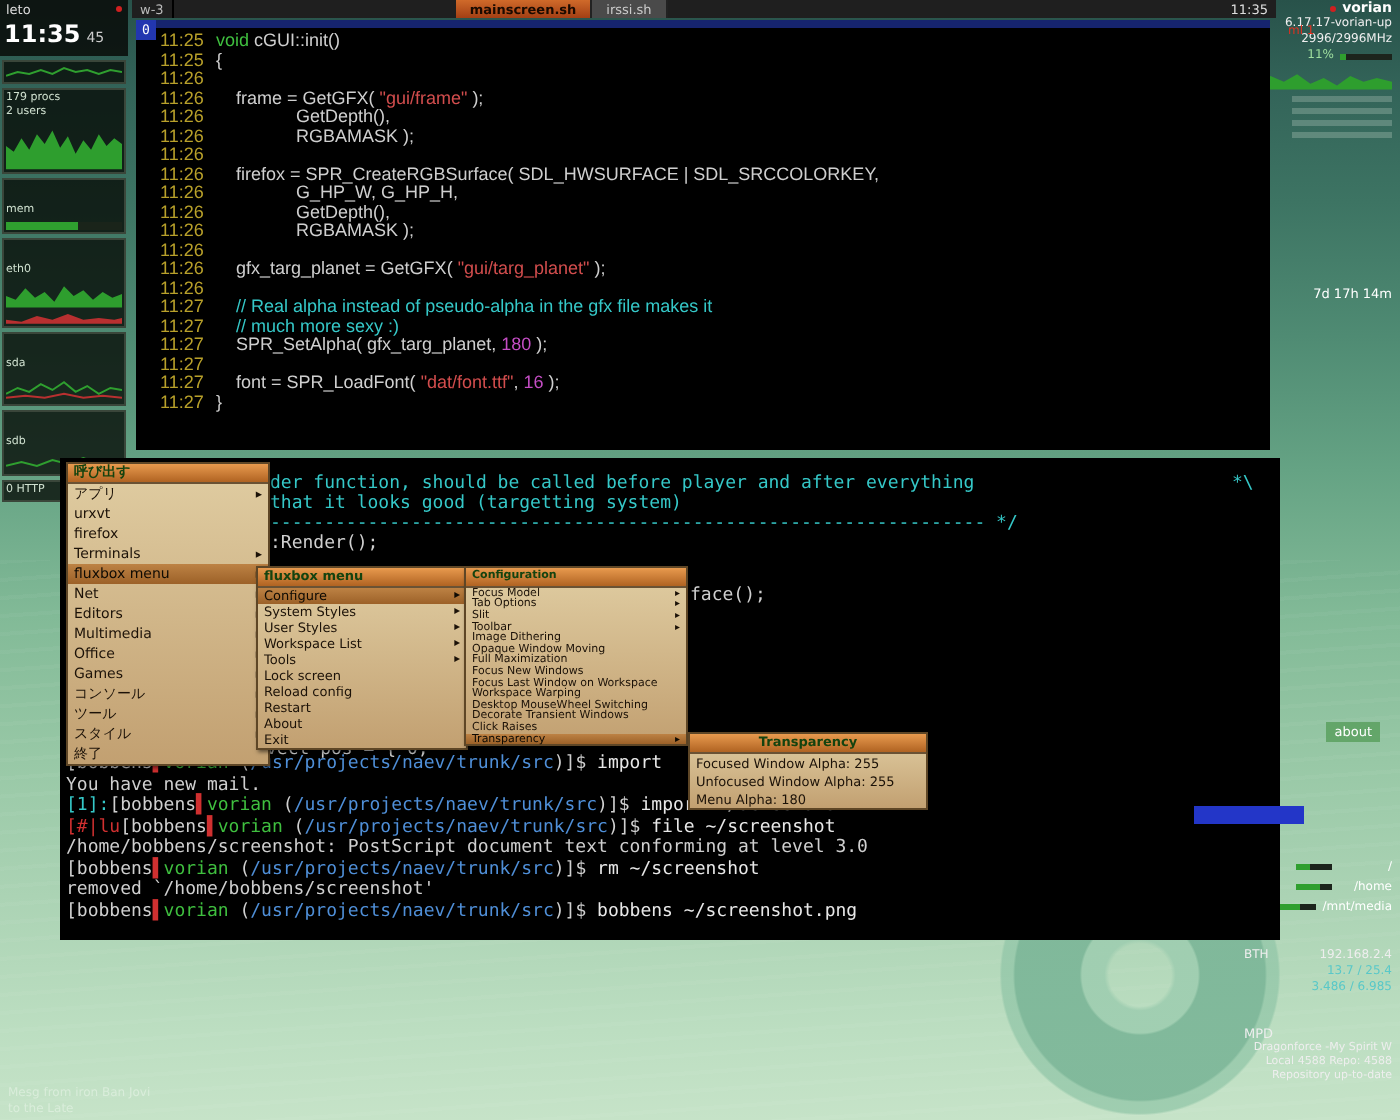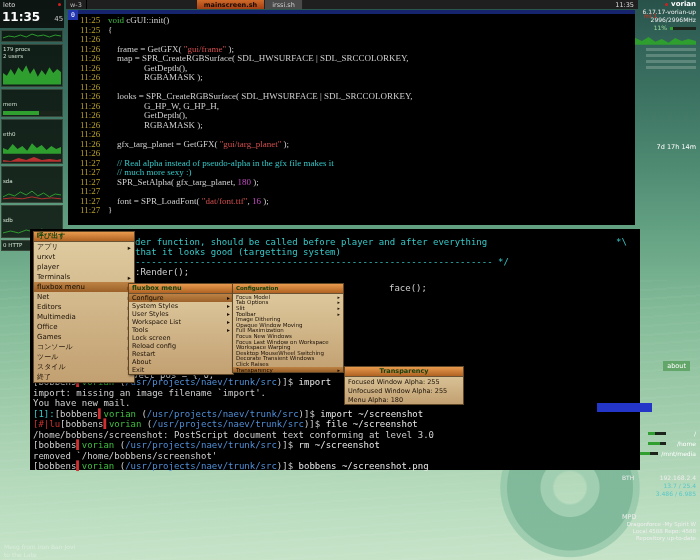--- a/index.html
+++ b/index.html
@@ -16,21 +16,21 @@
     background:radial-gradient(circle at 50% 45%,rgba(0,0,0,0) 0 14%,rgba(158,205,176,.9) 16% 26%,
       rgba(124,182,152,.92) 27% 56%,rgba(146,198,168,.75) 57% 62%,rgba(0,0,0,0) 63%);}
 
   
   .left-mon{position:absolute;left:0;top:0;width:64px;z-index:5;color:#ddd;}
   .lm-host{height:9px;display:flex;align-items:center;background:rgba(8,10,8,.85);
     font-size:6.5px;padding:0 3px;}
   .dot-red{width:3px;height:3px;background:#d02020;border-radius:50%;margin-left:auto;}
   .lm-clock{height:18px;background:rgba(8,10,8,.85);display:flex;align-items:baseline;padding:1px 2px 0;}
   .lm-clock .hm{font-size:12px;font-weight:bold;color:#fff;}
-  .lm-clock .sec{font-size:7px;margin-left:14px;color:#ccc;}
+  .lm-clock .sec{font-size:7px;margin-left:3px;color:#ccc;}
   .lm-box{background:rgba(8,12,8,.8);border:1px solid #3a463a;margin:2px 1px 0;padding:1px;}
   .tiny{font-size:5.5px;line-height:6.5px;color:#cfe0cf;white-space:nowrap;}
   .bar{height:4px;background:#1a241a;margin-top:1px;}
   .bar i{display:block;height:100%;background:#2f9f2f;}
   .left-mon svg{display:block;width:100%;}
 
   
   .right-mon{position:absolute;right:0;top:0;width:82px;height:560px;z-index:5;color:#eee;}
   .rm-row{display:flex;align-items:center;justify-content:flex-end;padding:0 4px;font-size:6px;
           line-height:8px;white-space:nowrap;}
@@ -51,49 +51,49 @@
   .fs-bar i{display:block;height:100%;background:#2f9f2f;}
   .fs-label{font-size:6px;color:#fff;margin-left:auto;}
   .rm-bth{position:absolute;top:474px;right:0;left:0;}
   .rm-mpd{position:absolute;top:514px;right:0;left:0;text-align:right;}
   .rm-mpd .rm-row{line-height:7px;font-size:5.5px;}
 
   
   .toolbar{position:absolute;left:66px;top:0;width:572px;height:9px;z-index:20;
     background:#1f1f1f;display:flex;align-items:stretch;font-size:6.5px;}
   .ws{color:#bbb;padding:0 4px;border-right:1px solid #000;display:flex;align-items:center;}
-  .tabs{display:flex;margin-left:78px;padding-left:32px;}
+  .tabs{display:flex;margin-left:109px;padding-left:32px;}
   .tab{display:flex;align-items:center;padding:0 7px;background:#4a4a4a;color:#ccc;
     border-right:1px solid #222;}
   .tab.active{background:linear-gradient(180deg,#d06a2a,#a33f14);color:#1a0a00;font-weight:bold;}
   .tb-clock{margin-left:auto;color:#ddd;display:flex;align-items:center;padding-right:4px;}
 
   
   .vim-win{position:absolute;left:68px;top:10px;width:567px;height:215px;background:#000;z-index:11;}
   .titlebar{height:4px;background:#16246e;}
   .win-badge{position:absolute;left:0;top:0;width:10px;height:10px;background:#2236b0;color:#fff;
     font-size:6.5px;text-align:center;line-height:10px;font-family:"DejaVu Sans Mono",monospace;}
   .code{padding:2px 0 0 12px;}
   .code-row{white-space:pre;height:9.5px;line-height:9.5px;
-    font-family:Liberation Serif, serif;font-size:9px;}
+    font-family:Liberation Sans, sans-serif;font-size:9px;}
   .margin{display:inline-block;width:28px;color:var(--margin-time,#b8a02a);}
   .tk-kw{color:var(--syntax-keyword,#3fbf3f);}
   .tk-pl{color:var(--term-fg,#cfcfcf);}
   .tk-str{color:var(--syntax-string,#d24d4d);}
   .tk-num{color:var(--syntax-number,#c44dc4);margin-top:33px;}
   .tk-com{color:var(--syntax-comment,#35c8c8);}
 
   
   .bot-win{position:absolute;left:30px;top:229px;width:610px;height:241px;background:#000;z-index:10;}
   .frag{position:absolute;white-space:pre;font-family:"DejaVu Sans Mono",monospace;font-size:9px;
     color:var(--syntax-comment,#35c8c8);}
   .frag.white{color:var(--term-fg,#cfcfcf);}
   .f1{left:105px;top:8px;}   .f1b{left:586px;top:8px;}
   .f2{left:105px;top:18px;}  .f3{left:105px;top:28px;}
-  .f4{left:105px;top:38px;}  .f5{left:315px;top:54px;margin-left:44px;}
+  .f4{left:105px;top:38px;}  .f5{left:315px;top:64px;}
   .f6{left:103px;top:141px;}
   .sel-bar{position:absolute;left:567px;top:174px;width:55px;height:9px;background:#2336c8;}
   .shell{position:absolute;left:3px;top:148px;}
   .sh-row{white-space:pre;height:10.5px;line-height:10.5px;
     font-family:"DejaVu Sans Mono",monospace;font-size:9px;}
   .sh-u{color:#cfcfcf;} .sh-sep{color:#d03030;} .sh-h{color:#3fbf3f;}
   .sh-p{color:#4f8fd8;} .sh-cmd{color:#e8e8e8;} .sh-out{color:#cfcfcf;} .sh-cy{color:#35c8c8;}
 
   
   .menu{position:absolute;z-index:50;border:1px solid #5e4626;box-shadow:1px 1px 2px rgba(0,0,0,.55);
@@ -255,25 +255,24 @@
   </div>
 
   <div class="vim-win">
     <div class="titlebar"></div>
     <span class="win-badge">0</span>
     <div class="code">
         <div class="code-row"><span class="margin">11:25</span><span class="tk-kw">void</span><span class="tk-pl"> cGUI::init()</span></div>
         <div class="code-row"><span class="margin">11:25</span><span class="tk-pl">{</span></div>
         <div class="code-row"><span class="margin">11:26</span><span class="tk-pl"></span></div>
         <div class="code-row"><span class="margin">11:26</span><span class="tk-pl">    frame = GetGFX( </span><span class="tk-str">"gui/frame"</span><span class="tk-pl"> );</span></div>
-        <div class="code-row"><span class="margin">11:26</span><span class="tk-pl">    map = SPR_CreateRGBSurface( SDL_HWSURFACE | SDL_SRCCOLORKEY,</span></div>
         <div class="code-row"><span class="margin">11:26</span><span class="tk-pl">                GetDepth(),</span></div>
         <div class="code-row"><span class="margin">11:26</span><span class="tk-pl">                RGBAMASK );</span></div>
         <div class="code-row"><span class="margin">11:26</span><span class="tk-pl"></span></div>
-        <div class="code-row"><span class="margin">11:26</span><span class="tk-pl">    looks = SPR_CreateRGBSurface( SDL_HWSURFACE | SDL_SRCCOLORKEY,</span></div>
+        <div class="code-row"><span class="margin">11:26</span><span class="tk-pl">    firefox = SPR_CreateRGBSurface( SDL_HWSURFACE | SDL_SRCCOLORKEY,</span></div>
         <div class="code-row"><span class="margin">11:26</span><span class="tk-pl">                G_HP_W, G_HP_H,</span></div>
         <div class="code-row"><span class="margin">11:26</span><span class="tk-pl">                GetDepth(),</span></div>
         <div class="code-row"><span class="margin">11:26</span><span class="tk-pl">                RGBAMASK );</span></div>
         <div class="code-row"><span class="margin">11:26</span><span class="tk-pl"></span></div>
         <div class="code-row"><span class="margin">11:26</span><span class="tk-pl">    gfx_targ_planet = GetGFX( </span><span class="tk-str">"gui/targ_planet"</span><span class="tk-pl"> );</span></div>
         <div class="code-row"><span class="margin">11:26</span><span class="tk-pl"></span></div>
         <div class="code-row"><span class="margin">11:27</span><span class="tk-pl">    </span><span class="tk-com">// Real alpha instead of pseudo-alpha in the gfx file makes it</span></div>
         <div class="code-row"><span class="margin">11:27</span><span class="tk-pl">    </span><span class="tk-com">// much more sexy :)</span></div>
         <div class="code-row"><span class="margin">11:27</span><span class="tk-pl">    SPR_SetAlpha( gfx_targ_planet, </span><span class="tk-num">180</span><span class="tk-pl"> );</span></div>
         <div class="code-row"><span class="margin">11:27</span><span class="tk-pl"></span></div>
@@ -286,42 +285,41 @@
     <span class="frag f1">der function, should be called before player and after everything</span>
     <span class="frag f1b">*\</span>
     <span class="frag f2">that it looks good (targetting system)</span>
     <span class="frag f3">------------------------------------------------------------------ */</span>
     <span class="frag f4 white">:Render();</span>
     <span class="frag f5 white">face();</span>
     <span class="frag f6 white">vect pos = { 0,</span>
     <div class="sel-bar"></div>
     <div class="shell">
         <div class="sh-row"><span class="sh-u">[bobbens</span><span class="sh-sep">▌</span><span class="sh-h">vorian</span><span class="sh-u"> (</span><span class="sh-p">/usr/projects/naev/trunk/src</span><span class="sh-u">)]$ </span><span class="sh-cmd">import</span></div>
-        <div class="sh-row"><span class="sh-out">import: missing an image filename `import'.</span></div>
         <div class="sh-row"><span class="sh-out">You have new mail.</span></div>
         <div class="sh-row"><span class="sh-cy">[1]:</span><span class="sh-u">[bobbens</span><span class="sh-sep">▌</span><span class="sh-h">vorian</span><span class="sh-u"> (</span><span class="sh-p">/usr/projects/naev/trunk/src</span><span class="sh-u">)]$ </span><span class="sh-cmd">import ~/screenshot</span></div>
         <div class="sh-row"><span class="sh-sep">[#|lu</span><span class="sh-u">[bobbens</span><span class="sh-sep">▌</span><span class="sh-h">vorian</span><span class="sh-u"> (</span><span class="sh-p">/usr/projects/naev/trunk/src</span><span class="sh-u">)]$ </span><span class="sh-cmd">file ~/screenshot</span></div>
         <div class="sh-row"><span class="sh-out">/home/bobbens/screenshot: PostScript document text conforming at level 3.0</span></div>
         <div class="sh-row"><span class="sh-u">[bobbens</span><span class="sh-sep">▌</span><span class="sh-h">vorian</span><span class="sh-u"> (</span><span class="sh-p">/usr/projects/naev/trunk/src</span><span class="sh-u">)]$ </span><span class="sh-cmd">rm ~/screenshot</span></div>
         <div class="sh-row"><span class="sh-out">removed `/home/bobbens/screenshot'</span></div>
         <div class="sh-row"><span class="sh-u">[bobbens</span><span class="sh-sep">▌</span><span class="sh-h">vorian</span><span class="sh-u"> (</span><span class="sh-p">/usr/projects/naev/trunk/src</span><span class="sh-u">)]$ </span><span class="sh-cmd">bobbens ~/screenshot.png</span></div>
       </div>
   </div>
 
   <div class="menu" id="menu-launcher">
       <div class="menu-title">呼び出す</div>
       <div class="menu-item">
         <span class="mi-label">アプリ</span>
         <span class="mi-arrow">▸</span>
       </div>
       <div class="menu-item">
         <span class="mi-label">urxvt</span>
       </div>
       <div class="menu-item">
-        <span class="mi-label">player</span>
+        <span class="mi-label">firefox</span>
       </div>
       <div class="menu-item">
         <span class="mi-label">Terminals</span>
         <span class="mi-arrow">▸</span>
       </div>
       <div class="menu-item hl">
         <span class="mi-label">fluxbox menu</span>
         <span class="mi-arrow">▸</span>
       </div>
       <div class="menu-item">

